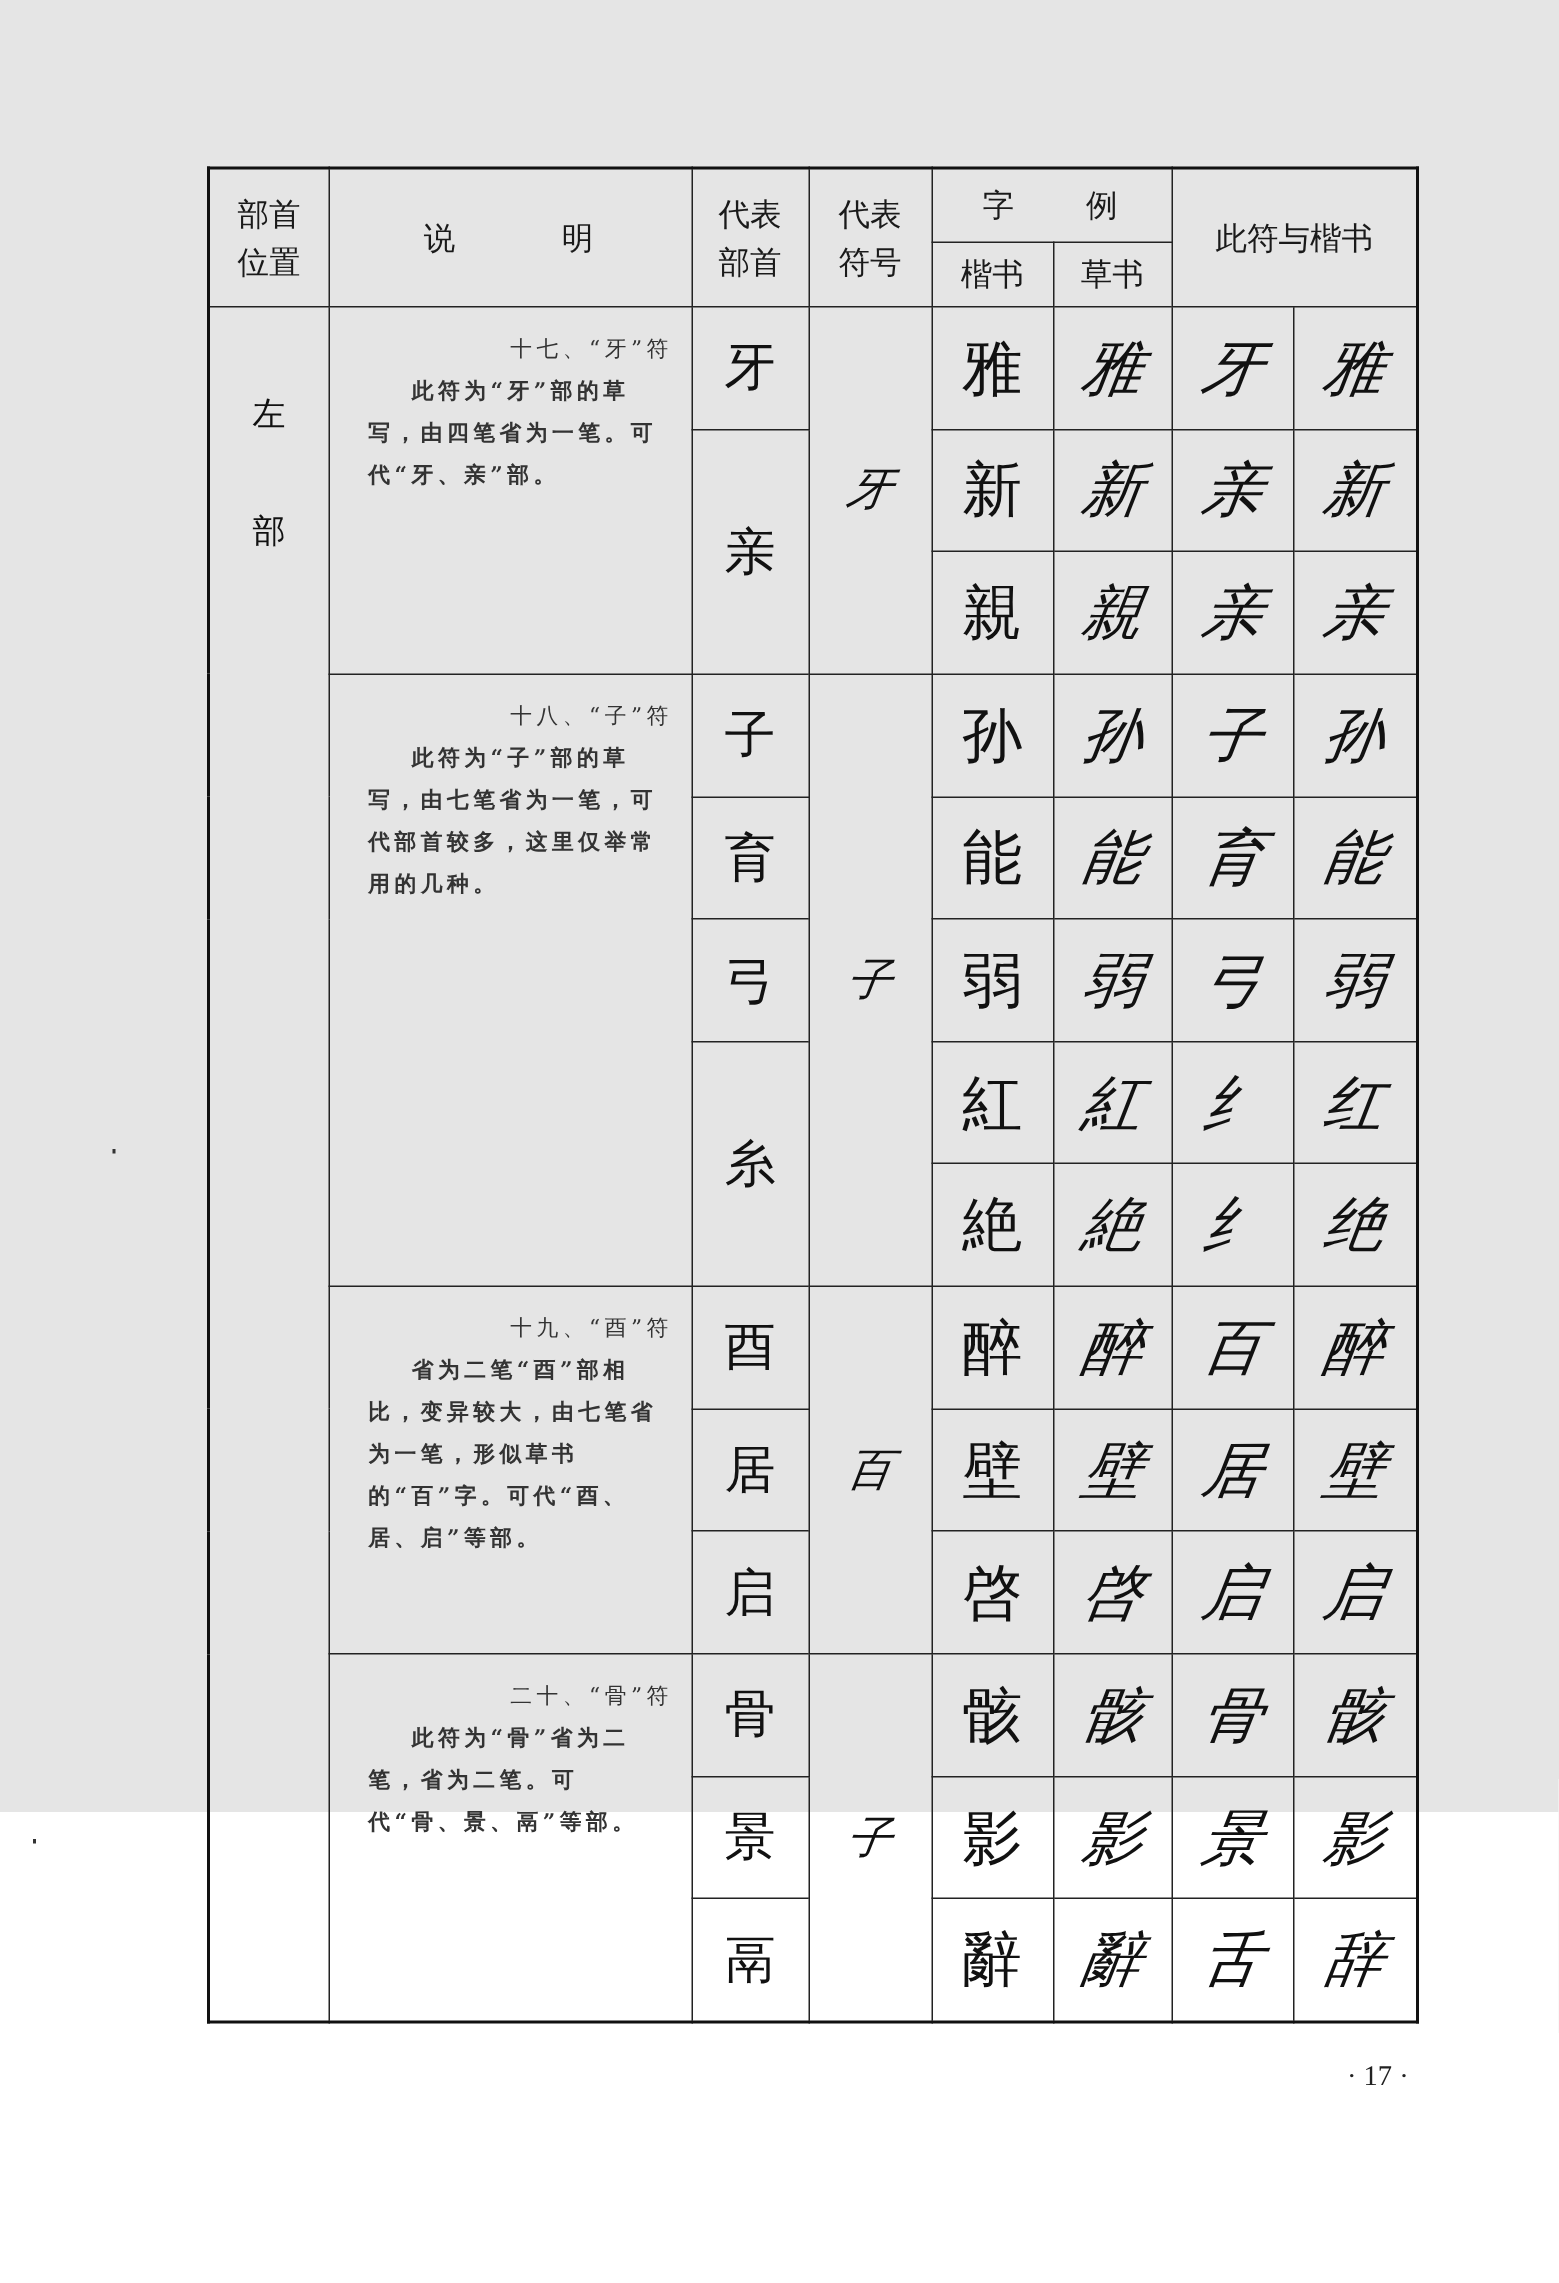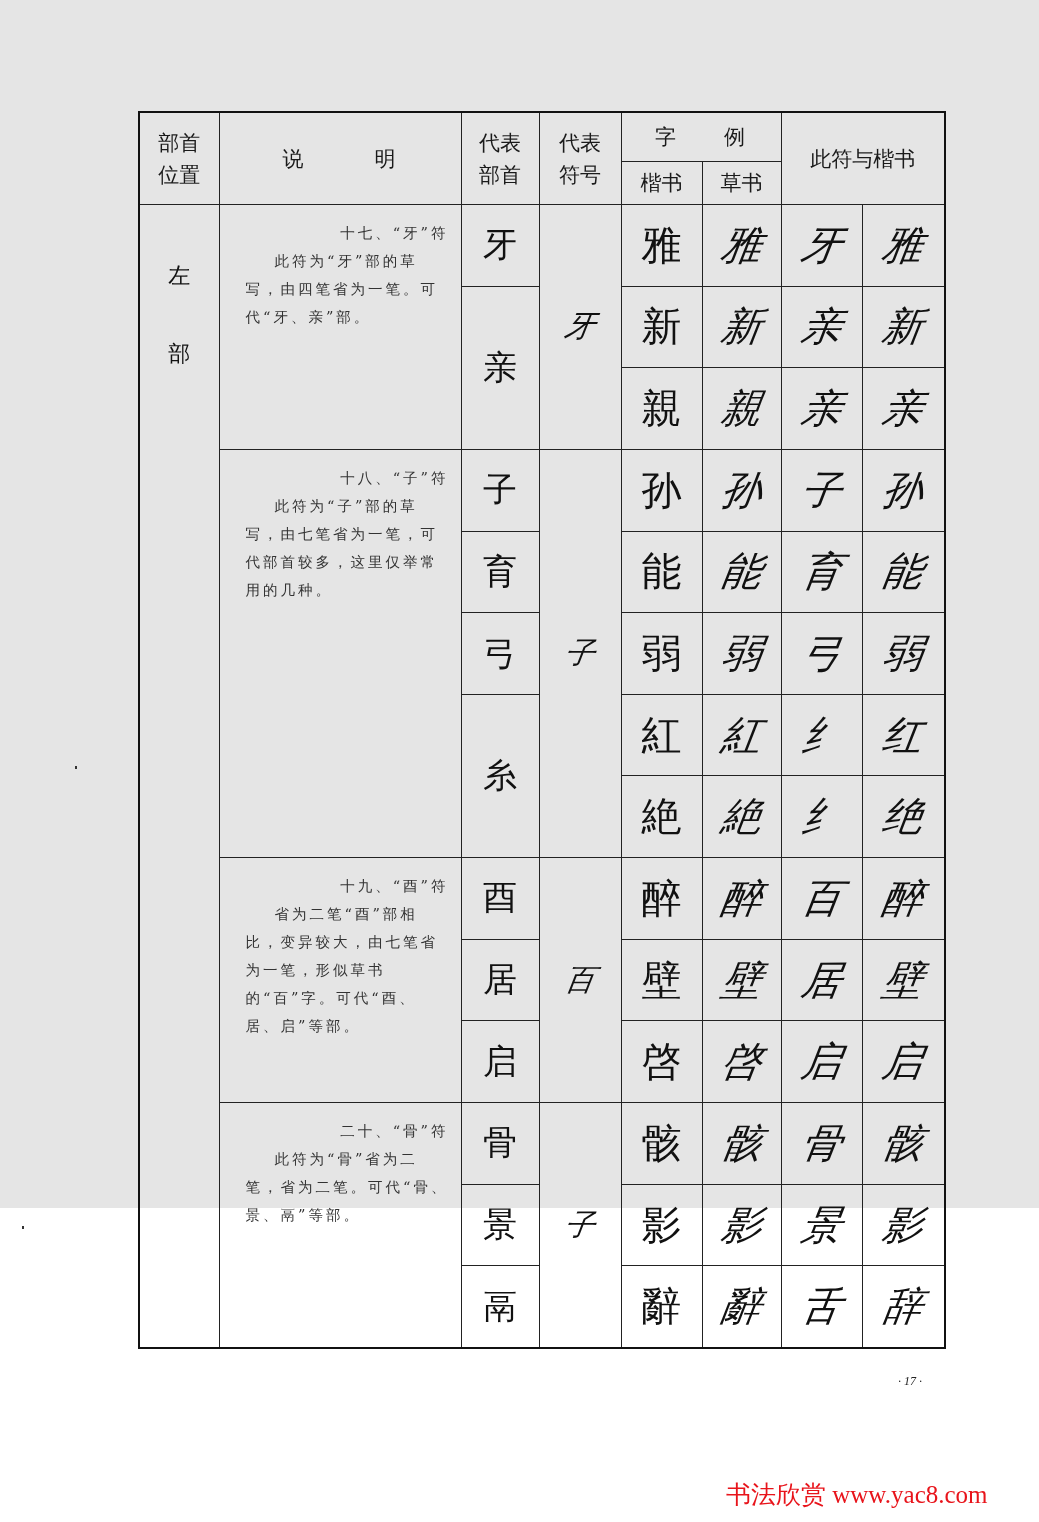--- a/index.html
+++ b/index.html
@@ -17,27 +17,27 @@
   }
   th { font-family: "DejaVu Sans", "Liberation Sans", sans-serif; font-size: 21px; line-height: 32px; color: #1a1a1a; }
   th.wide { letter-spacing: 2px; }
   .hdr-row1 th { height: 48px; }
   .hdr-row2 th { height: 42px; }
   .pos-cell { font-size: 22px; vertical-align: top !important; padding-top: 56px !important; }
   .pos-cell span { display: block; height: 78px; }
   .desc { vertical-align: top !important; text-align: left !important; padding: 14px 12px 0 26px !important;
           font-size: 14.5px; line-height: 28px; letter-spacing: 3px; color: #333; }
   .desc .title { display: block; text-align: right; margin-left: -10px; }
-  .desc .body { display: block; text-indent: 2em; }
+  .desc .body { display: block; text-indent: 2em; font-weight: bold; }
   .glyph { font-family: "DejaVu Serif", "Liberation Serif", serif; font-size: 40px; height: 80px; color: #111; }
   .radical { font-size: 34px; }
   .symbol { font-size: 30px; font-style: italic; vertical-align: middle; }
   .cursive { font-style: italic; font-family: "DejaVu Sans", sans-serif; transform: skewX(-8deg); display:inline-block; }
   .hard { font-family: "DejaVu Sans", sans-serif; }
-  .pagenum { position: absolute; left: 898px; top: 1374px; font-size: 12px; font-style: italic; color: #222;
+  .pagenum { position: absolute; left: 898px; top: 1374px; font-size: 19px; color: #222;
              font-family: "Liberation Serif", serif; }
   .watermark { position: absolute; left: 726px; top: 1478px; font-size: 25px; color: #e8141b;
                font-family: "Liberation Serif", "DejaVu Serif", serif; white-space: nowrap; }
   .speck { position: absolute; width: 2px; height: 3px; background: #333; }
 </style>
 </head>
 <body>
 
 <div class="page">
 
@@ -200,15 +200,14 @@
       <td class="glyph hard"><span class="cursive">舌</span></td>
       <td class="glyph hard"><span class="cursive">辞</span></td>
     </tr>
   </tbody>
 </table>
 
 <div class="speck" style="left:75px;top:766px;"></div>
 <div class="speck" style="left:22px;top:1226px;"></div>
 
 <div class="pagenum">· 17 ·</div>
-<div class="watermark">书法欣赏 www.yac8.com</div>
 
 </div>
 
 </body></html>

